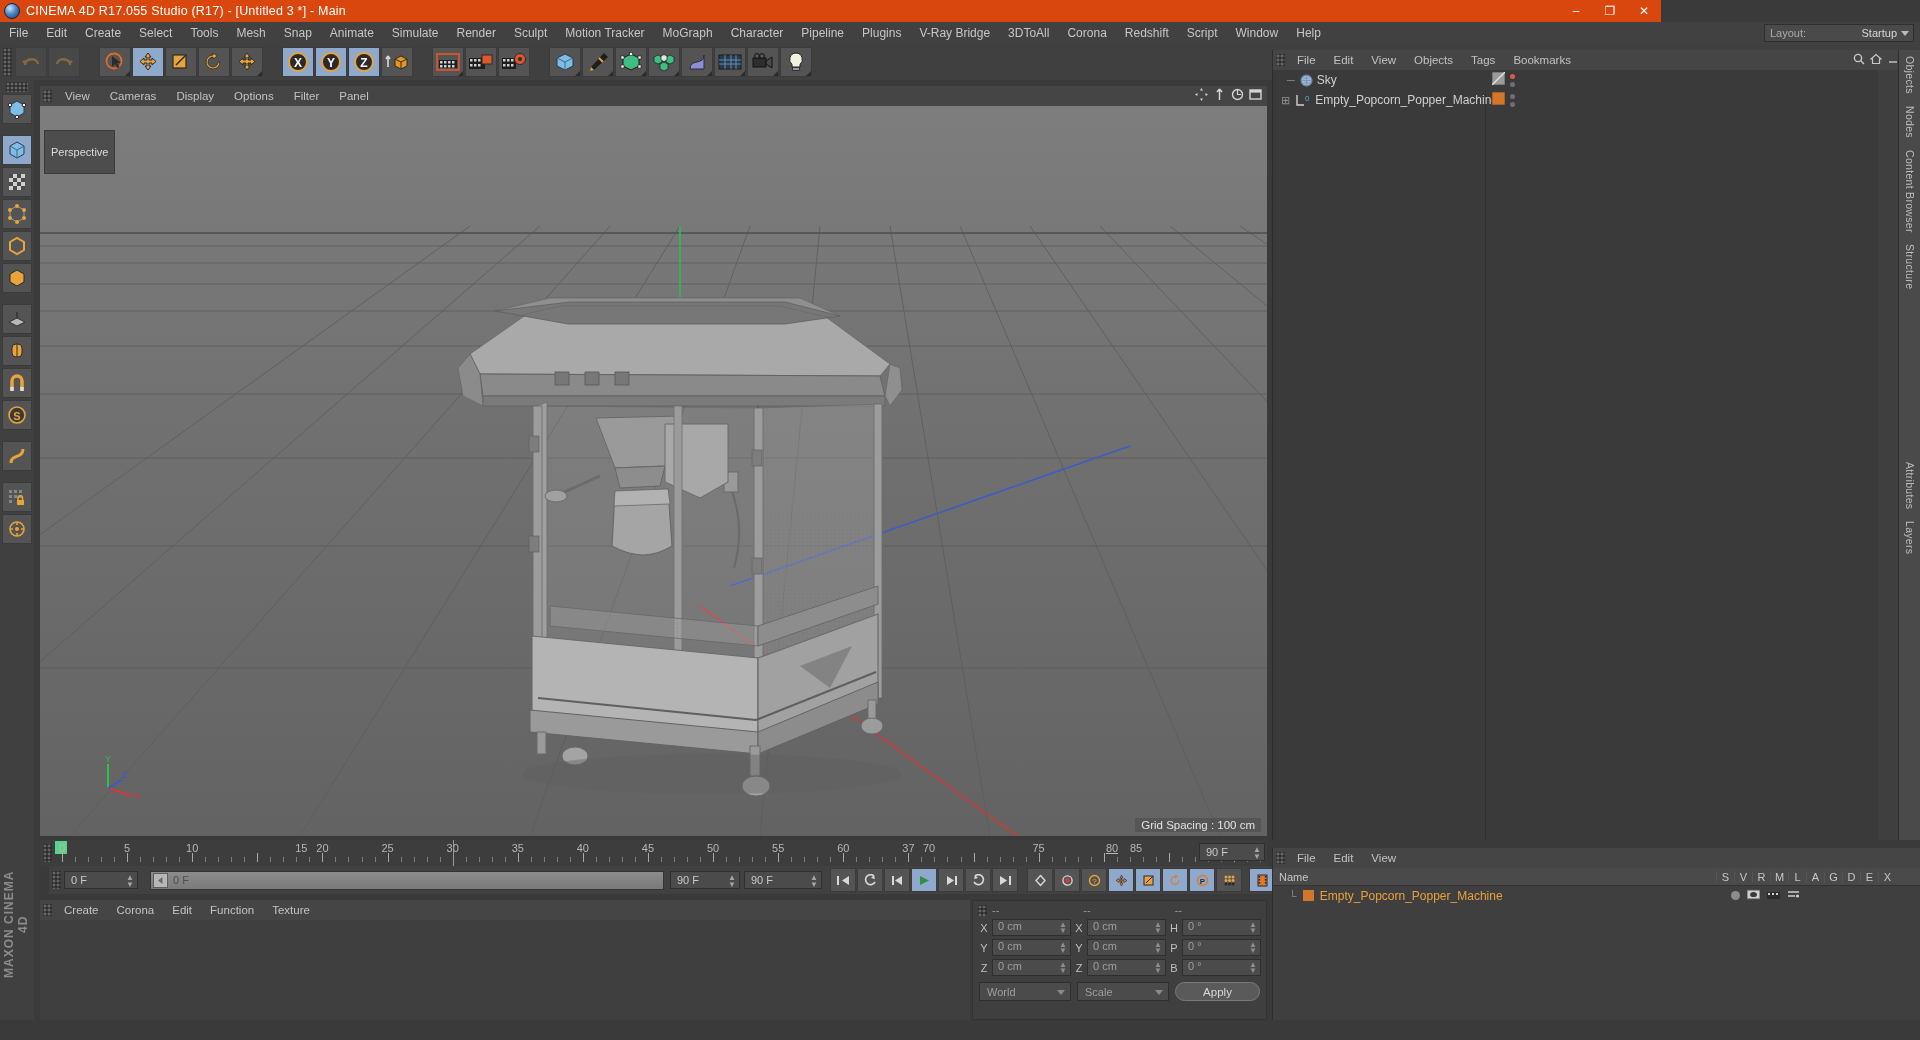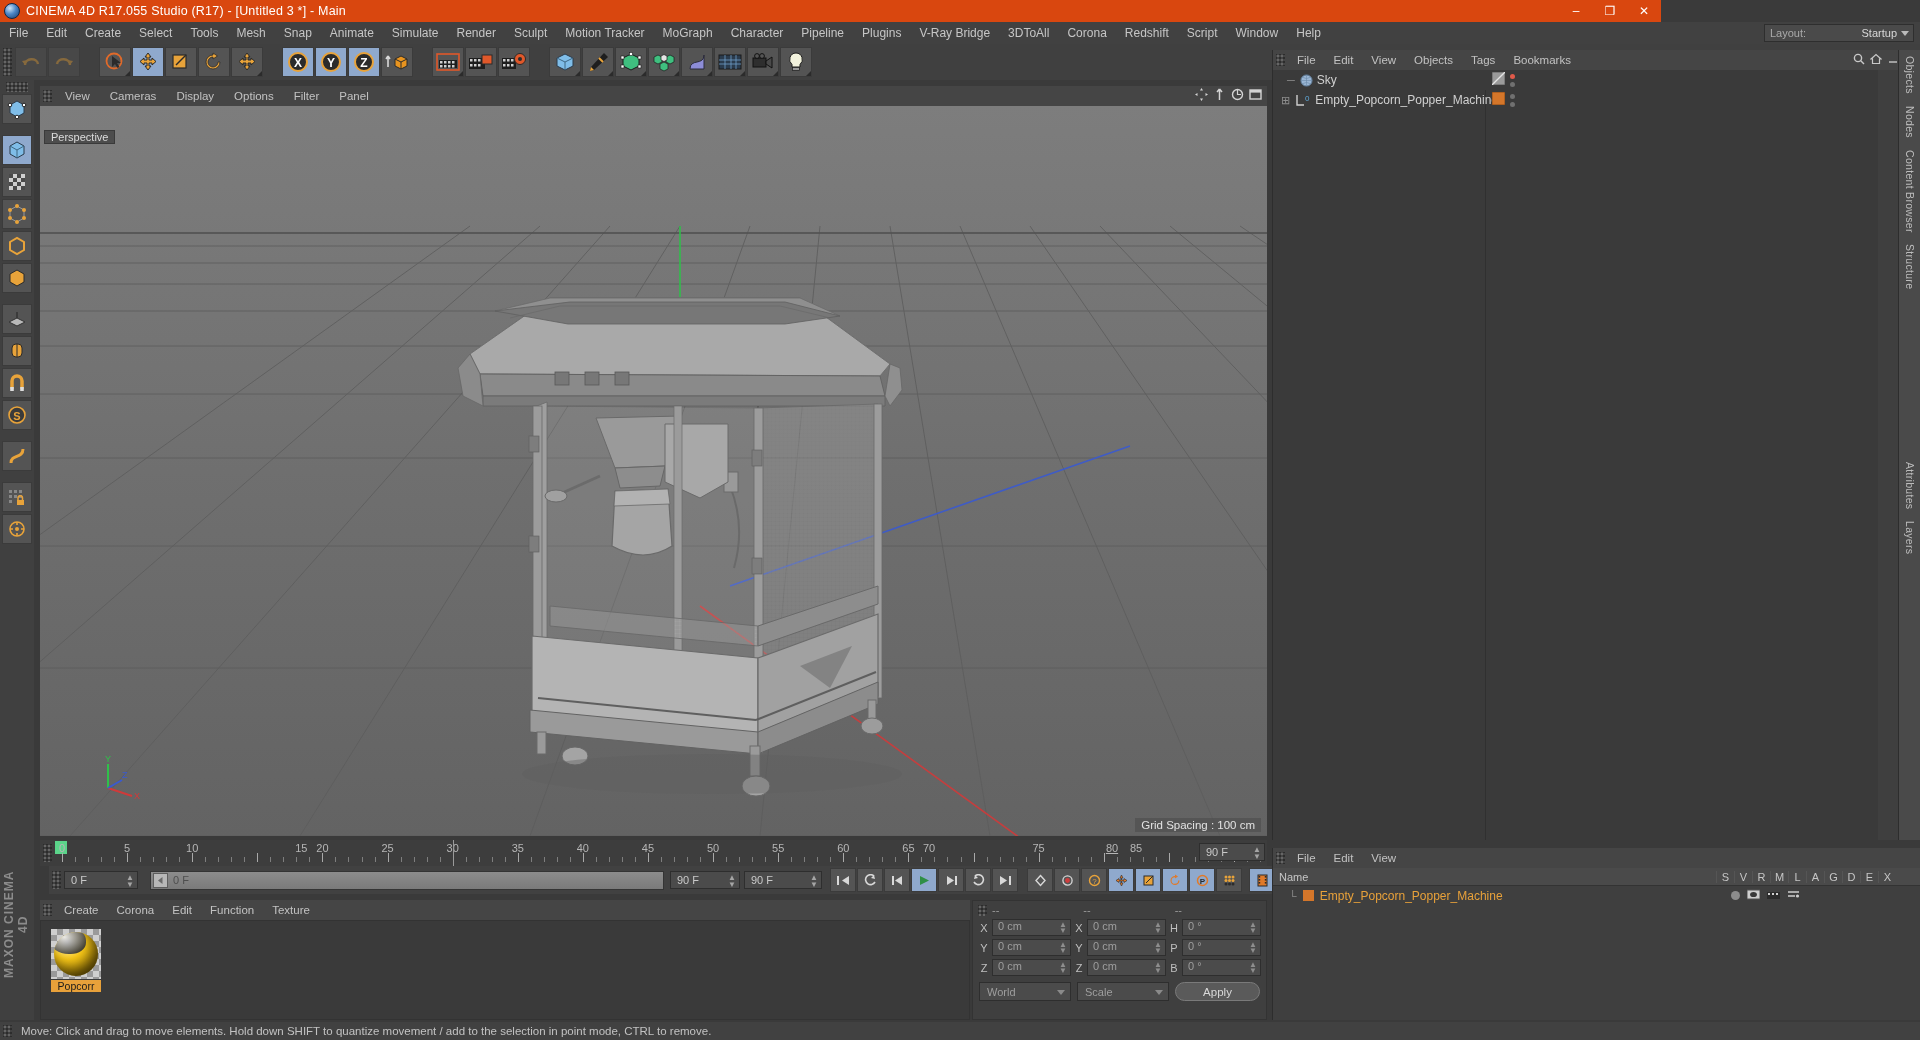--- a/index.html
+++ b/index.html
@@ -108,21 +108,21 @@
     position:absolute; left:0; top:0; width:100%; height:20px;
     background:#454545; display:flex; align-items:center; z-index:6;
   }
   .vp-menu .mi{ padding:0 10px; font-size:11.5px; color:#c2c2c2; line-height:20px;}
   .vp-icons{ position:absolute; right:5px; top:2px; display:flex; gap:5px; align-items:center;}
   .vp-canvas{ position:absolute; left:0; top:20px; right:0; bottom:0;
      background:linear-gradient(#7b7b7b 0%, #6b6b6b 55%, #616161 100%); overflow:hidden;}
   .persp-tag{
     position:absolute; left:4px; top:24px; z-index:5;
     background:#4d4d4d; border:1px solid #3a3a3a;
-    padding:0 6px; font-size:11px; color:#dcdcdc;
+    padding:15px 6px; font-size:11px; color:#dcdcdc;
   }
   .gridspacing{
     position:absolute; right:6px; bottom:4px; z-index:5;
     background:rgba(80,80,80,.75); padding:1px 6px;
     font-size:11.5px; color:#e2e2e2;
   }
   .axis-gizmo{ position:absolute; left:58px; bottom:36px; z-index:5;}
 
   
   .om{
@@ -928,21 +928,21 @@
         <div class="tl-lab" style="left: 202.326px; margin-left: 44px;">15</div>
         <div class="tl-lab" style="left: 267.435px;">20</div>
         <div class="tl-lab" style="left: 332.543px;">25</div>
         <div class="tl-lab" style="left: 397.652px;">30</div>
         <div class="tl-lab" style="left: 462.761px;">35</div>
         <div class="tl-lab" style="left: 527.87px;">40</div>
         <div class="tl-lab" style="left: 592.978px;">45</div>
         <div class="tl-lab" style="left: 658.087px;">50</div>
         <div class="tl-lab" style="left: 723.196px;">55</div>
         <div class="tl-lab" style="left: 788.304px;">60</div>
-        <div class="tl-lab" style="left: 853.413px;">65</div>
+        <div class="tl-lab" style="left: 853.413px;">37</div>
         <div class="tl-lab" style="left: 874px; text-align: right;">70</div>
         <div class="tl-lab" style="left: 983.63px;">75</div>
         <div class="tl-lab" style="left: 1057px; text-decoration: underline;">80</div>
         <div class="tl-lab" style="left: 1081px;">85</div>
         <div class="tl-lab" style="left: 1178.96px;">90</div>
         <div class="tl-tick" style="left: 7px; height: 9px; background: rgb(169, 169, 169);"></div>
         <div class="tl-tick" style="left: 20.0217px; height: 5px; background: rgb(126, 126, 126);"></div>
         <div class="tl-tick" style="left: 33.0435px; height: 5px; background: rgb(126, 126, 126);"></div>
         <div class="tl-tick" style="left: 46.0652px; height: 5px; background: rgb(126, 126, 126);"></div>
         <div class="tl-tick" style="left: 59.087px; height: 5px; background: rgb(126, 126, 126);"></div>
@@ -1233,28 +1233,20 @@
 
   <div class="matmgr">
     <div class="mat-menu">
       <div class="grip" style="height:12px;"></div>
       <div class="mi">Create</div>
       <div class="mi">Corona</div>
       <div class="mi">Edit</div>
       <div class="mi">Function</div>
       <div class="mi">Texture</div>
     </div>
-    <div class="mat-body">
-      <div class="matchip">
-        <div class="mat-thumb">
-          <div class="mat-sphere"></div>
-        </div>
-        <div class="mat-label">Popcorr</div>
-      </div>
-    </div>
   </div>
 
   <div class="coord">
     <div class="coord-head">
       <div class="grip" style="height:11px;width:9px;margin:0 5px;"></div>
       <div class="seg">--</div>
       <div class="seg">--</div>
       <div class="seg">--</div>
     </div>
     <div class="coord-grid">
@@ -1312,18 +1304,14 @@
         <span class="arw"></span>
       </div>
       <div class="dropsel">
         <span>Scale</span>
         <span class="arw"></span>
       </div>
       <div class="applybtn">Apply</div>
     </div>
   </div>
 
-  <div class="statusbar">
-    <div class="grip" style="height:12px;"></div>
-    <div class="txt">Move: Click and drag to move elements. Hold down SHIFT to quantize movement / add to the selection in point mode, CTRL to remove.</div>
-  </div>
 
 </div>
 
 </body></html>

